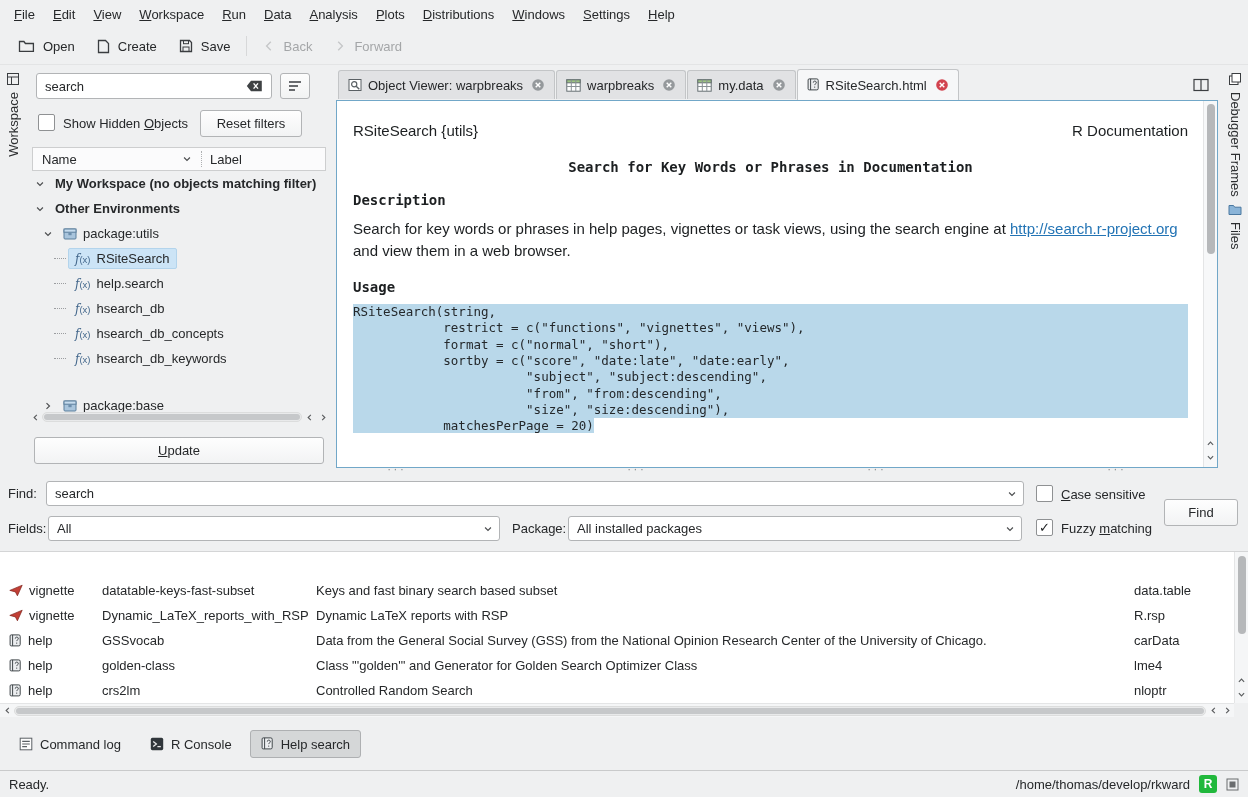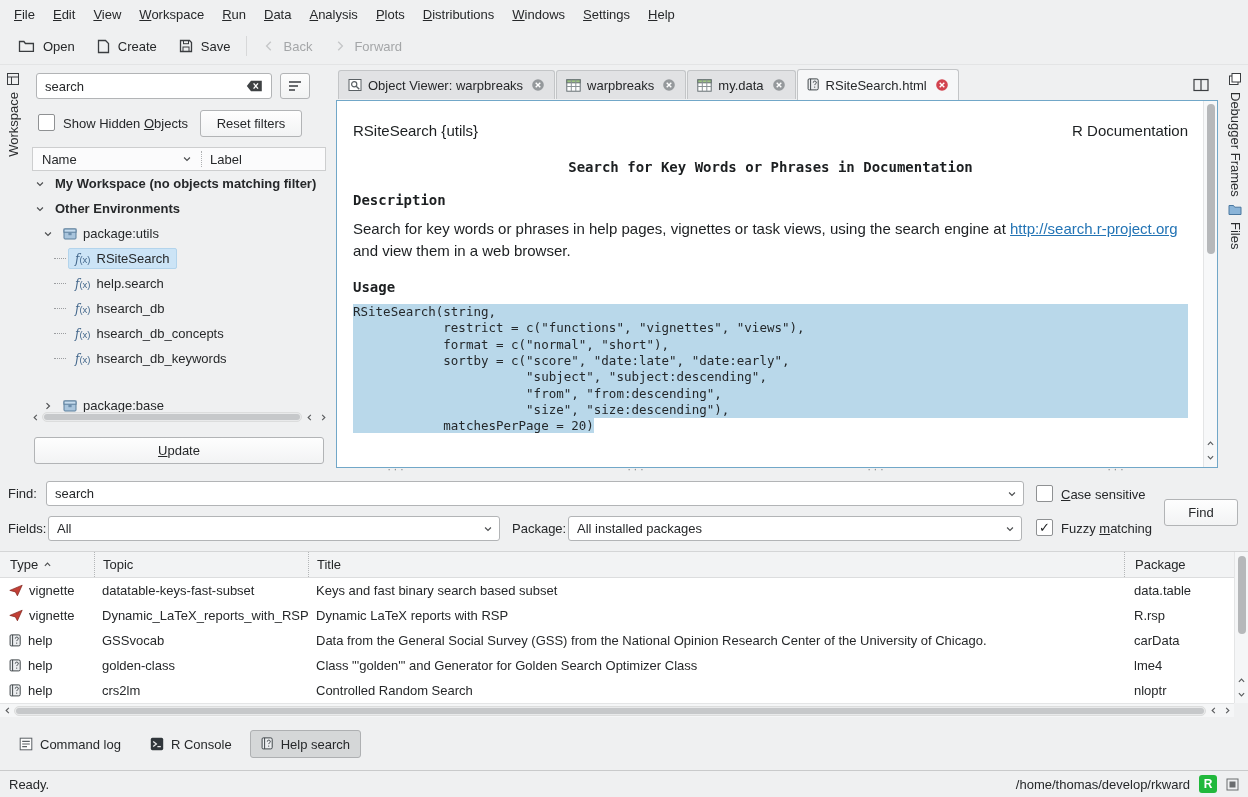--- a/index.html
+++ b/index.html
@@ -516,39 +516,20 @@
         <svg width="10" height="10" viewBox="0 0 12 12">
           <path d="M2.5 4.2 L6 7.8 L9.5 4.2" fill="none" stroke="currentColor" stroke-width="1.4"></path>
         </svg>
       </span>
   </div>
   <span class="checkbox cb-fuzzy">✓</span>
   <span class="flabel lbl-fuzzy">Fuzzy <u>m</u>atching</span>
 </div>
 
 <div class="results">
-  <div class="rheader">
-    <div class="hcell hc-type">
-      <span>Type</span>
-      <span class="icn sortic">
-          <svg width="9" height="9" viewBox="0 0 12 12">
-            <path d="M2.5 7.8 L6 4.2 L9.5 7.8" fill="none" stroke="currentColor" stroke-width="1.5"></path>
-          </svg>
-        </span>
-    </div>
-    <div class="hcell hc-topic">
-        <span>Topic</span>
-      </div>
-    <div class="hcell hc-title">
-        <span>Title</span>
-      </div>
-    <div class="hcell hc-package">
-        <span>Package</span>
-      </div>
-  </div>
   <div class="rbody" id="resultrows">
       <div class="rrow">
         <span class="rc-type">
           <span class="icn">
             <svg width="14" height="13" viewBox="0 0 14 13">
               <path d="M0.8 6.4 L13.2 1.2 L8.4 11.8 L6.4 7.9 Z" fill="#c23f35" stroke="#7e241d" stroke-width="0.7"></path>
             </svg>
           </span>
           <span>vignette</span>
         </span>

